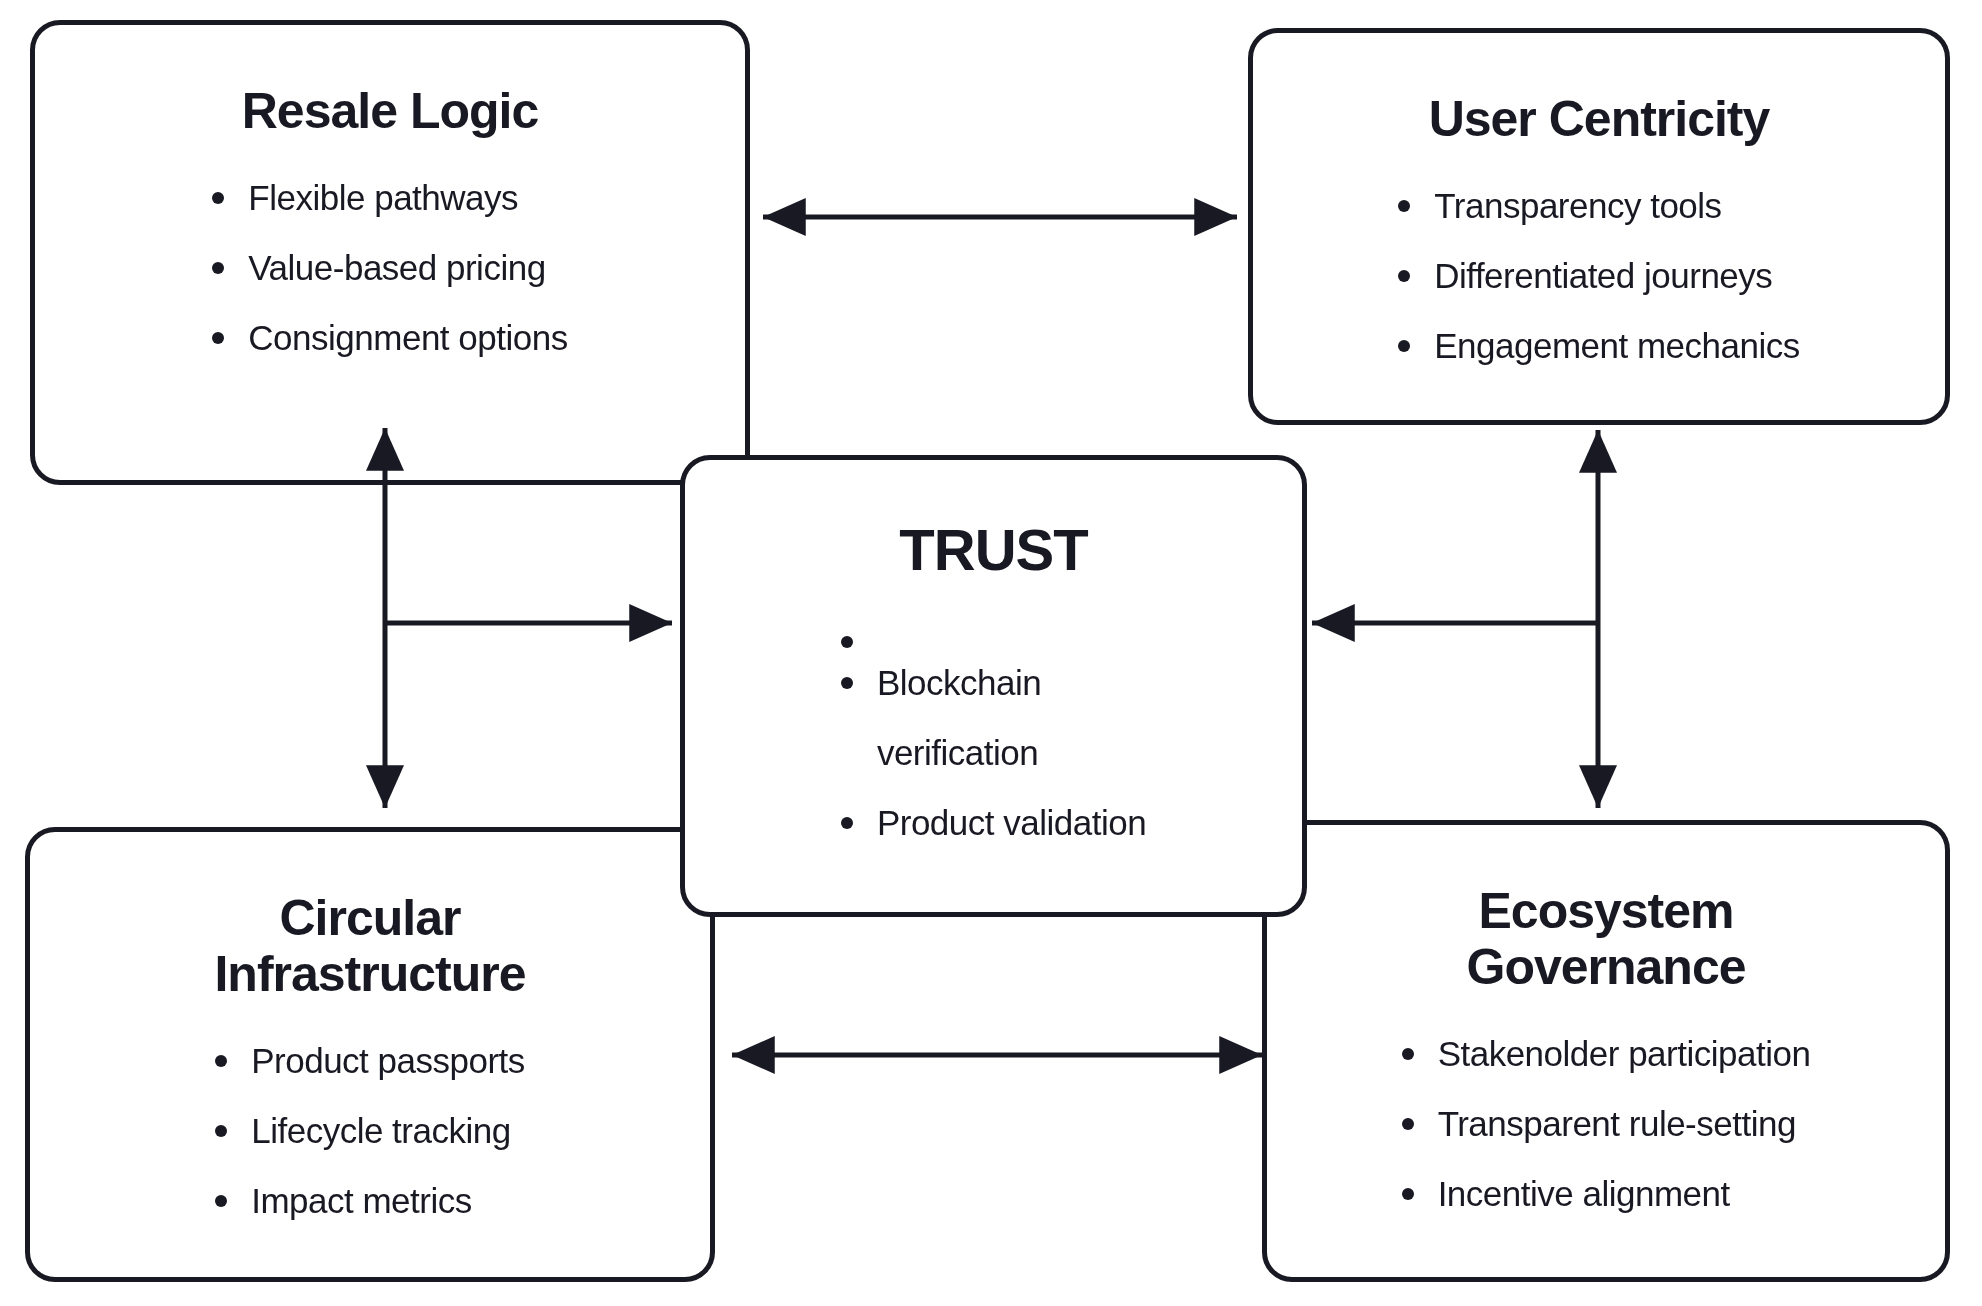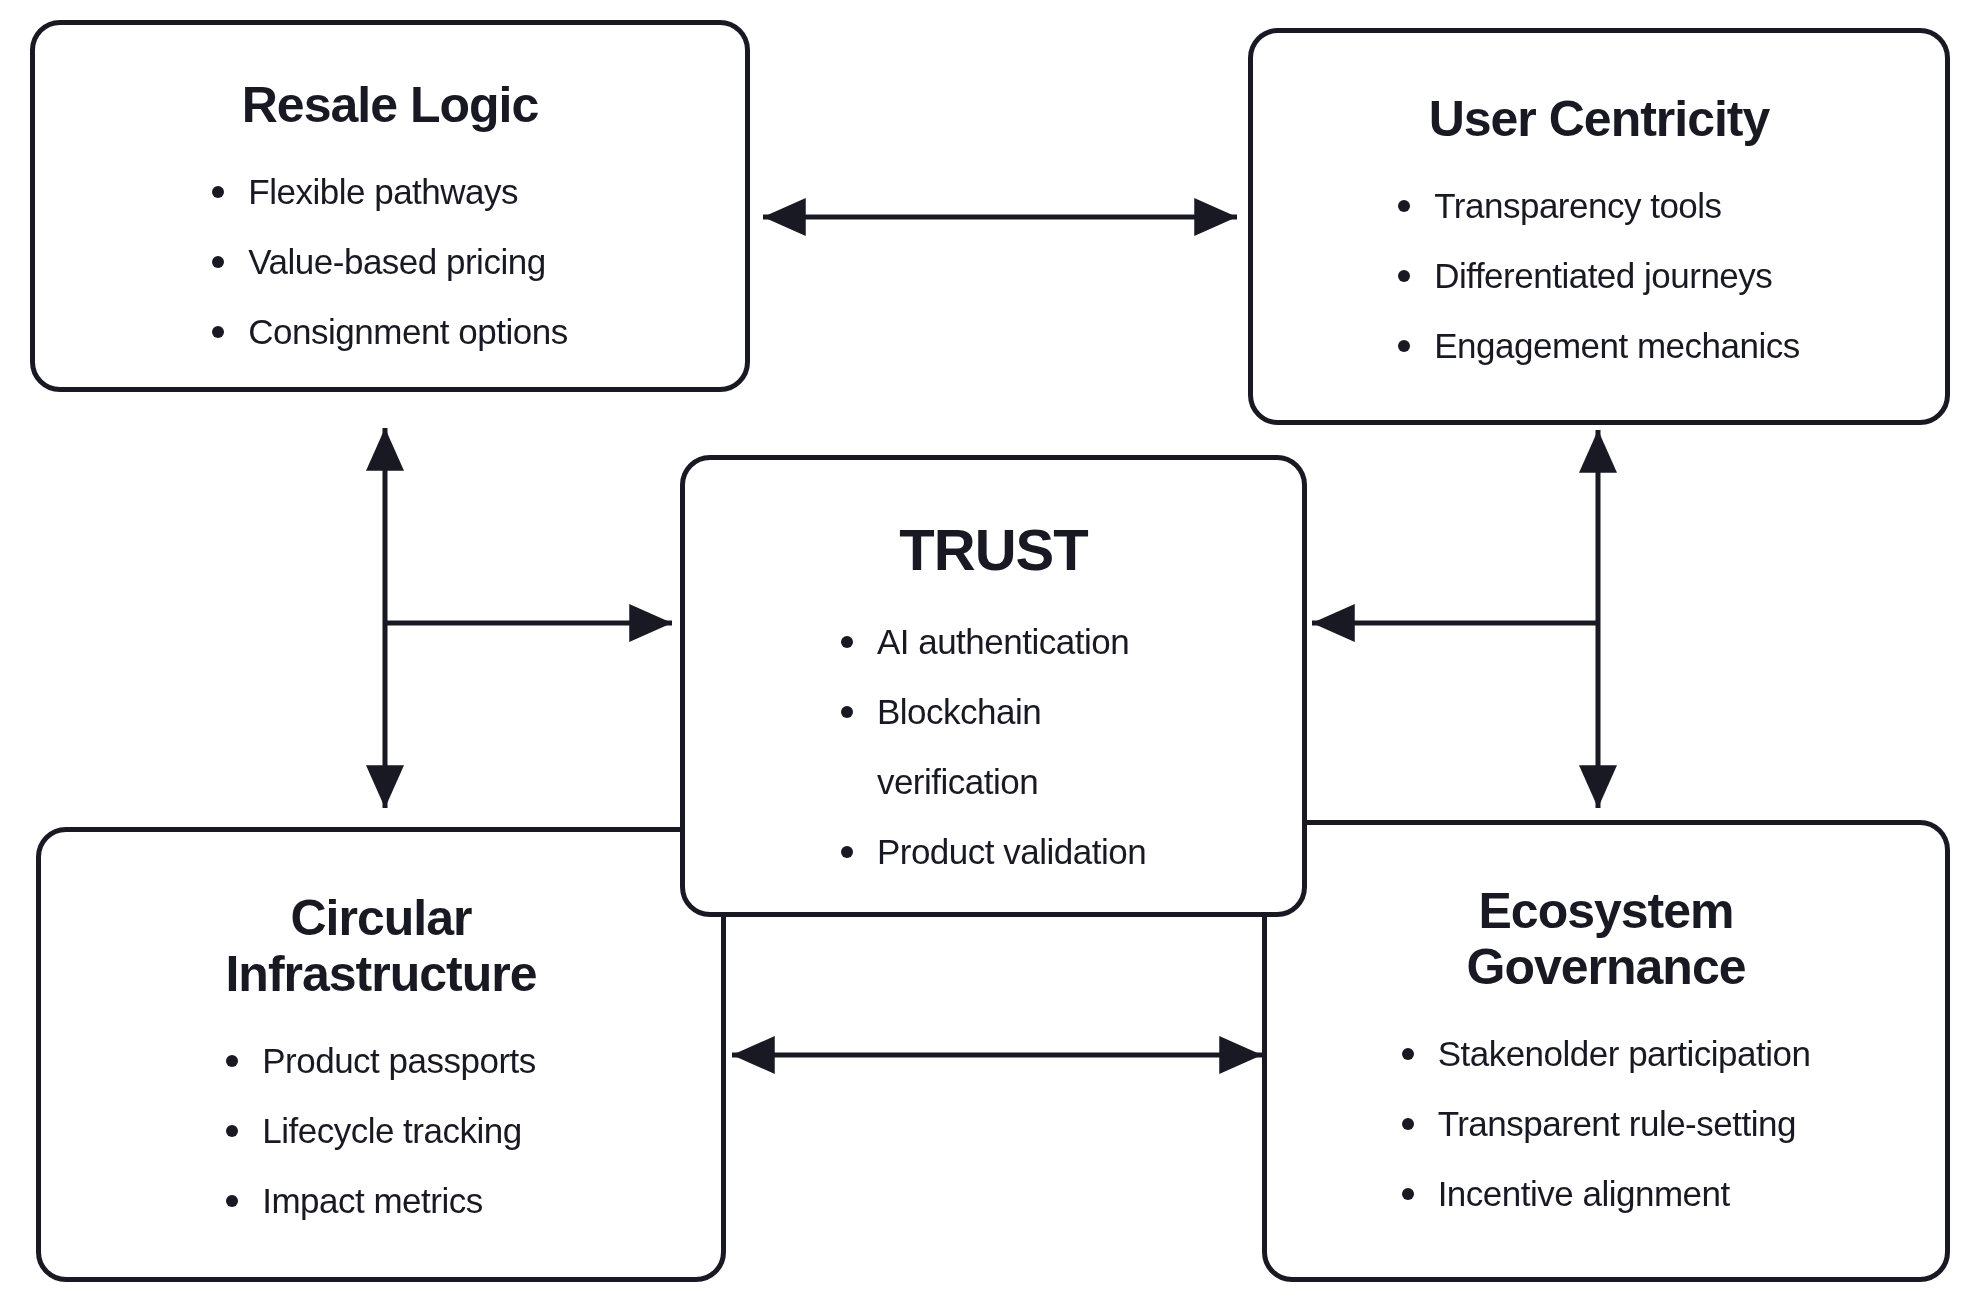--- a/index.html
+++ b/index.html
@@ -20,24 +20,24 @@
     box-sizing:border-box;
     background:var(--bg);
     border:5px solid var(--ink);
     border-radius:30px;
     display:flex;
     flex-direction:column;
     align-items:center;
     padding:58px 30px 20px;
     z-index:1;
   }
-  .node-resale   {left:30px;  top:20px;  width:720px; height:372px;justify-content:flex-end;}
+  .node-resale   {left:30px;  top:20px;  width:720px; height:465px;}
   .node-user     {left:1248px;top:28px;  width:702px; height:397px;}
   .node-trust    {left:680px; top:455px; width:627px; height:462px; z-index:3; }
-  .node-circular {left:25px;  top:827px; width:690px; height:455px;margin-left:11px;}
+  .node-circular {left:25px;  top:827px; width:690px; height:455px;}
   .node-ecosystem{left:1262px;top:820px; width:688px; height:462px;}
   .node-title{
     margin:0;
     font-size:50px;
     font-weight:bold;
     line-height:1.12;
     text-align:center;
     letter-spacing:-1px;
     white-space:pre-line;
   }
@@ -117,21 +117,20 @@
           <span class="txt">Engagement mechanics</span>
         </li>
     </ul>
   </section>
 
   <section class="node node-trust">
     <h2 class="node-title">TRUST</h2>
     <ul class="node-items">
       <li>
           <span class="dot"></span>
-          <span class="txt">AI authentication</span>
         </li>
       <li>
           <span class="dot"></span>
           <span class="txt">Blockchain
 verification</span>
         </li>
       <li>
           <span class="dot"></span>
           <span class="txt">Product validation</span>
         </li>

